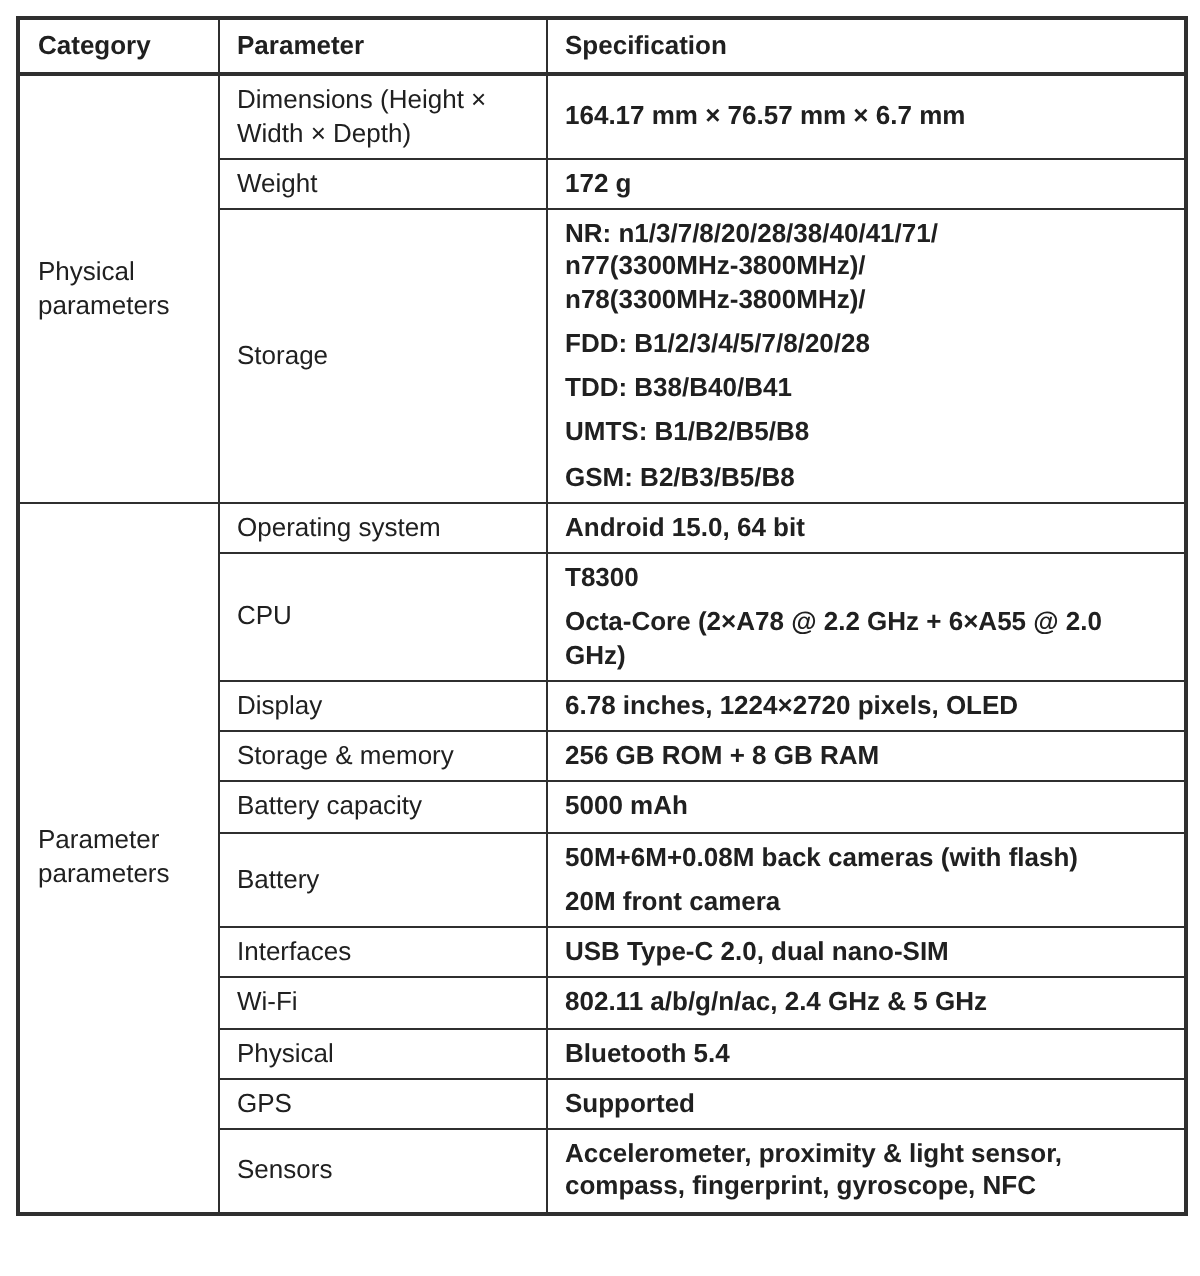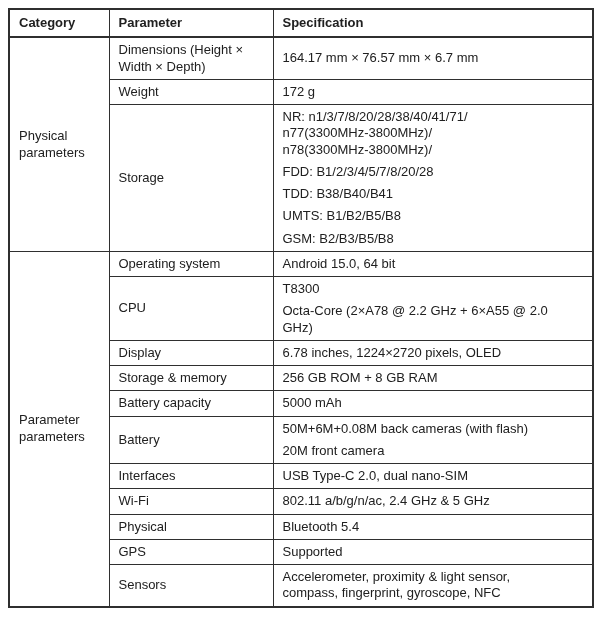--- a/index.html
+++ b/index.html
@@ -31,20 +31,21 @@
     word-wrap: break-word;
   }
   th {
     font-weight: bold;
     padding: 5px 9px;
     border-bottom: 2px solid #2f2f2f;
   }
   td p {
     margin: 0;
     white-space: pre-line;
+    font-weight: bold;
   }
   td p + p {
     margin-top: 6px;
   }
 </style>
 </head>
 <body>
 
 <div class="page">
   <table class="spec-table">

